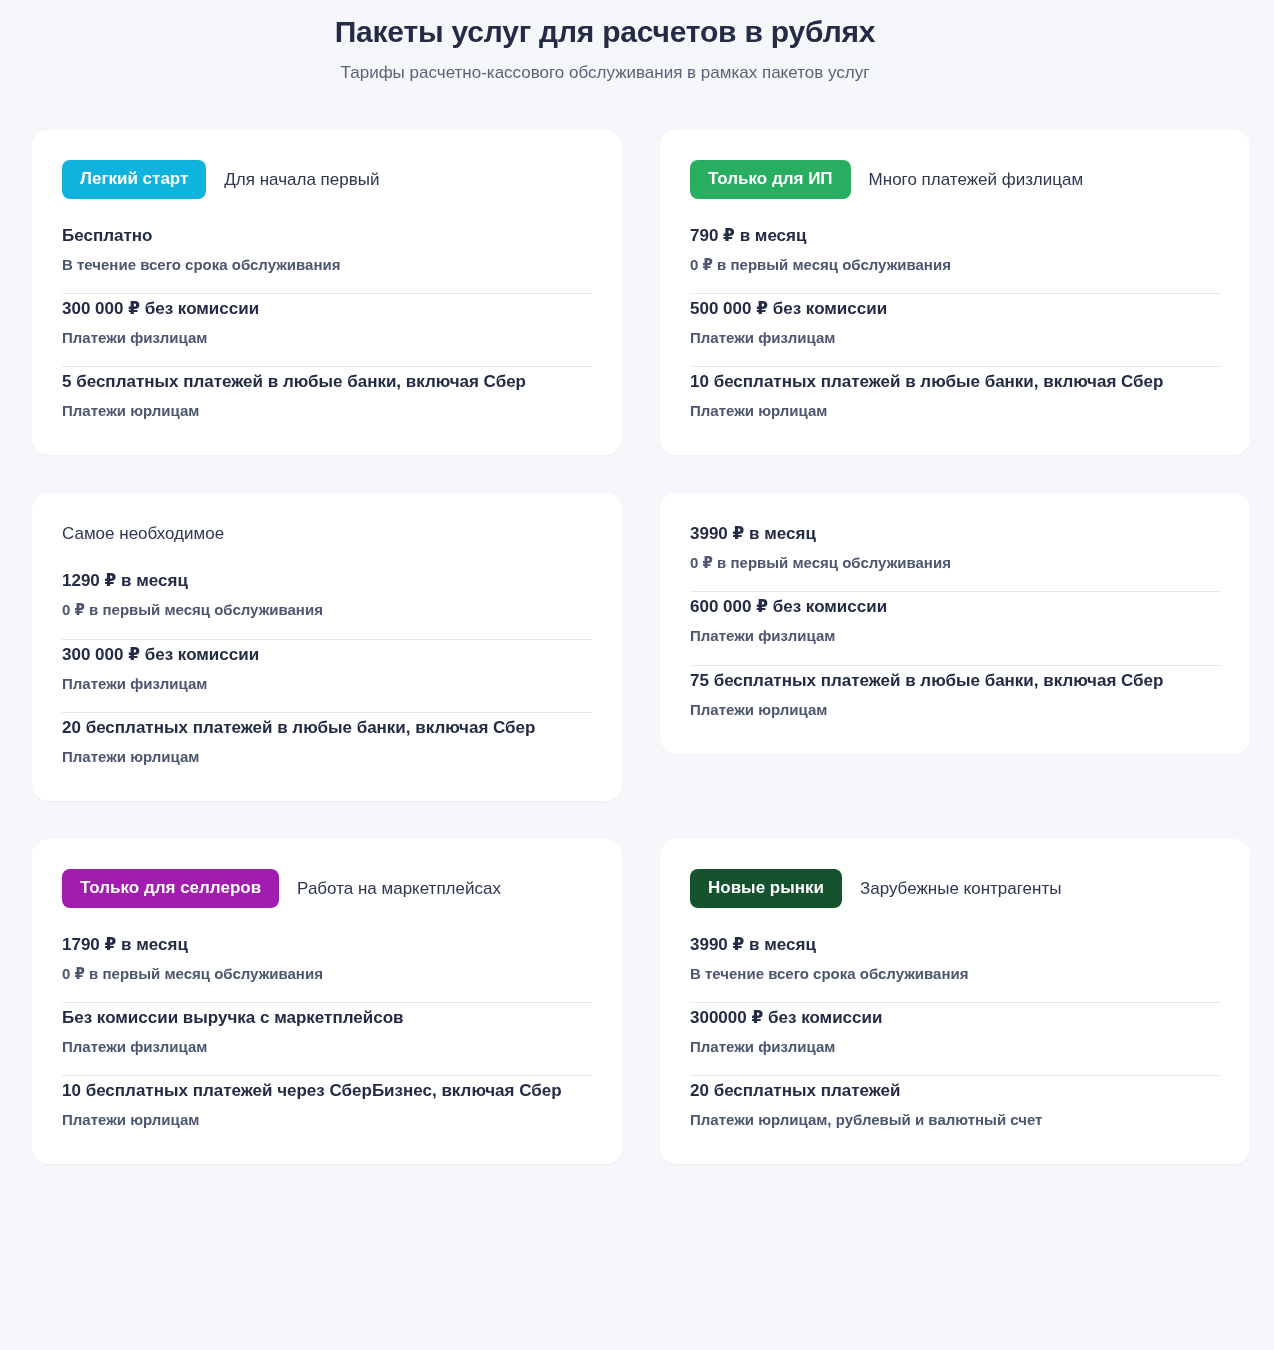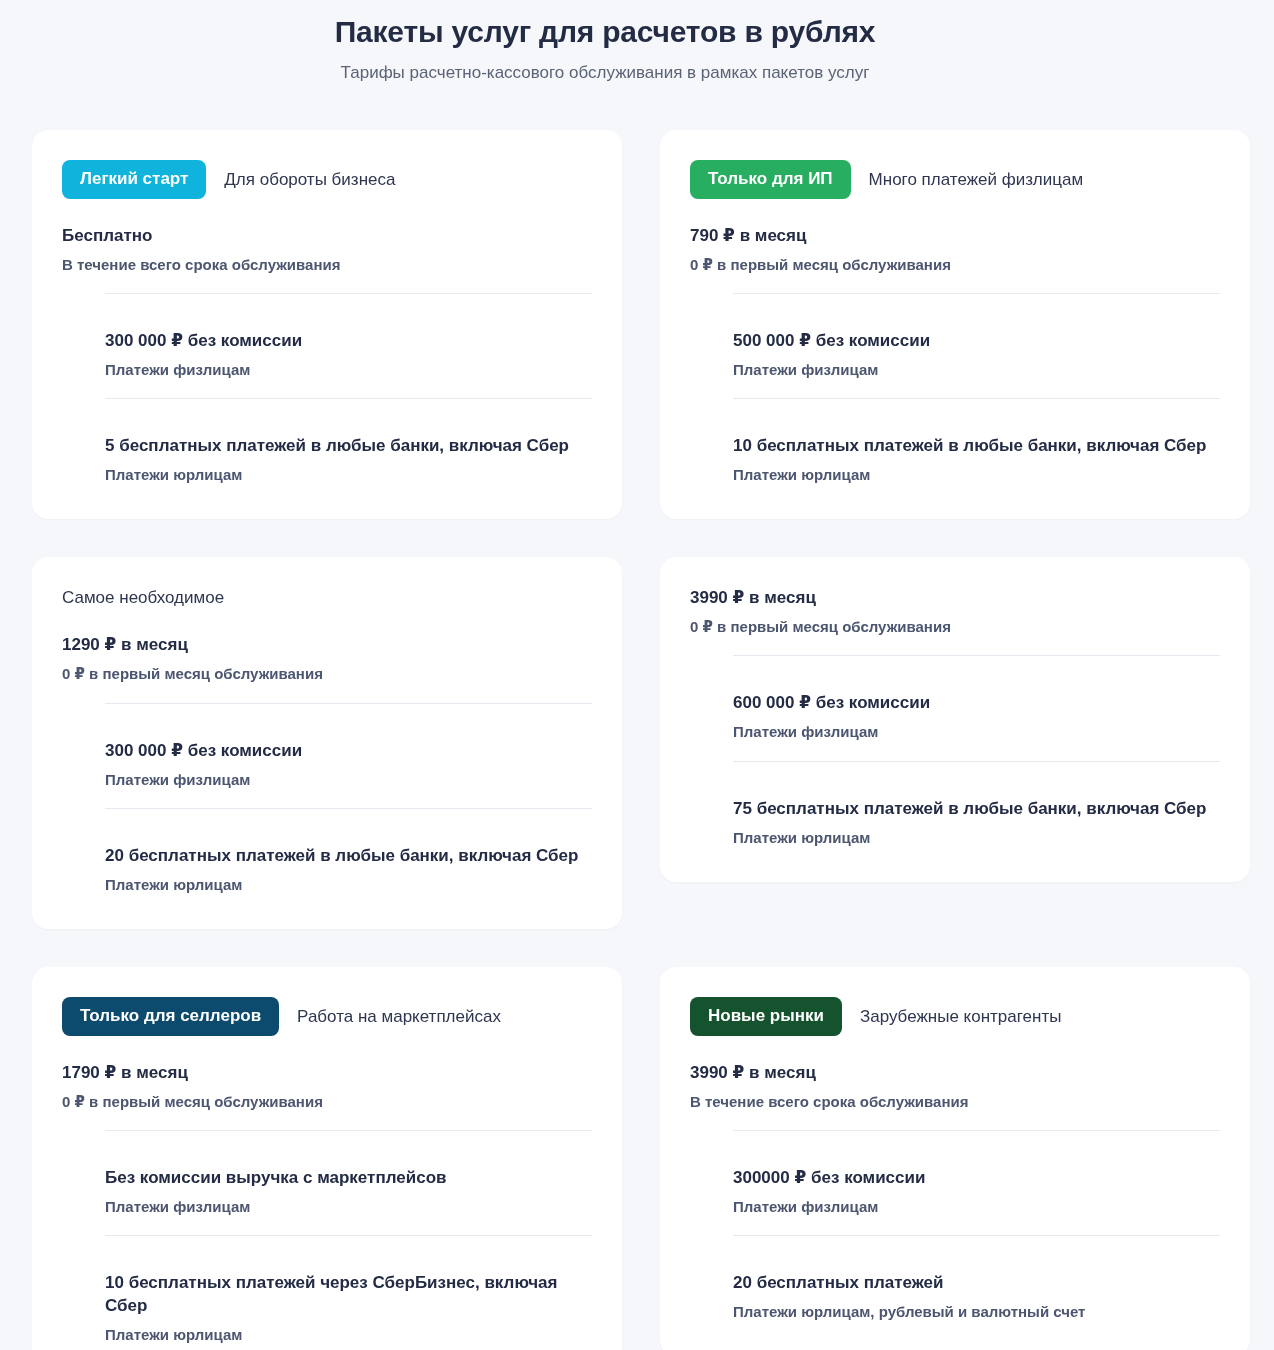--- a/index.html
+++ b/index.html
@@ -82,22 +82,21 @@
     color: #2e3650;
     line-height: 1.25;
   }
 
   
   .feature {
     padding: 0 0 18px 0;
   }
   .feature + .feature {
     border-top: 1px solid #e6e9ef;
-    padding-top: 36px;
-    margin-left: 43px;
+    padding-top: 4px;
   }
   .feature:last-child {
     padding-bottom: 0;
   }
 
   .feature-title {
     font-size: 17px;
     font-weight: 700;
     color: #232b45;
     line-height: 1.35;
@@ -118,21 +117,21 @@
   <header class="page-header">
     <h1 class="page-title">Пакеты услуг для расчетов в рублях</h1>
     <p class="page-subtitle">Тарифы расчетно-кассового обслуживания в рамках пакетов услуг</p>
   </header>
 
   <main class="cards-grid" id="cards-grid">
 
   <section class="pkg-card">
         <div class="card-head">
           <span class="pkg-badge" style="background: rgb(16, 179, 219);">Легкий старт</span>
-          <span class="pkg-tagline">Для обороты бизнеса</span>
+          <span class="pkg-tagline">Для начала первый</span>
         </div>
         <div class="feature">
           <div class="feature-title">Бесплатно</div>
           <div class="feature-sub">В течение всего срока обслуживания</div>
         </div>
         <div class="feature">
           <div class="feature-title">300 000 ₽ без комиссии</div>
           <div class="feature-sub">Платежи физлицам</div>
         </div>
         <div class="feature">
@@ -184,21 +183,21 @@
           <div class="feature-title">600 000 ₽ без комиссии</div>
           <div class="feature-sub">Платежи физлицам</div>
         </div>
         <div class="feature">
           <div class="feature-title">75 бесплатных платежей в любые банки, включая Сбер</div>
           <div class="feature-sub">Платежи юрлицам</div>
         </div>
       </section>
       <section class="pkg-card">
         <div class="card-head">
-          <span class="pkg-badge" style="background: #0c4a6e;">Только для селлеров</span>
+          <span class="pkg-badge" style="background: #a21caf;">Только для селлеров</span>
           <span class="pkg-tagline">Работа на маркетплейсах</span>
         </div>
         <div class="feature">
           <div class="feature-title">1790 ₽ в месяц</div>
           <div class="feature-sub">0 ₽ в первый месяц обслуживания</div>
         </div>
         <div class="feature">
           <div class="feature-title">Без комиссии выручка с маркетплейсов</div>
           <div class="feature-sub">Платежи физлицам</div>
         </div>

